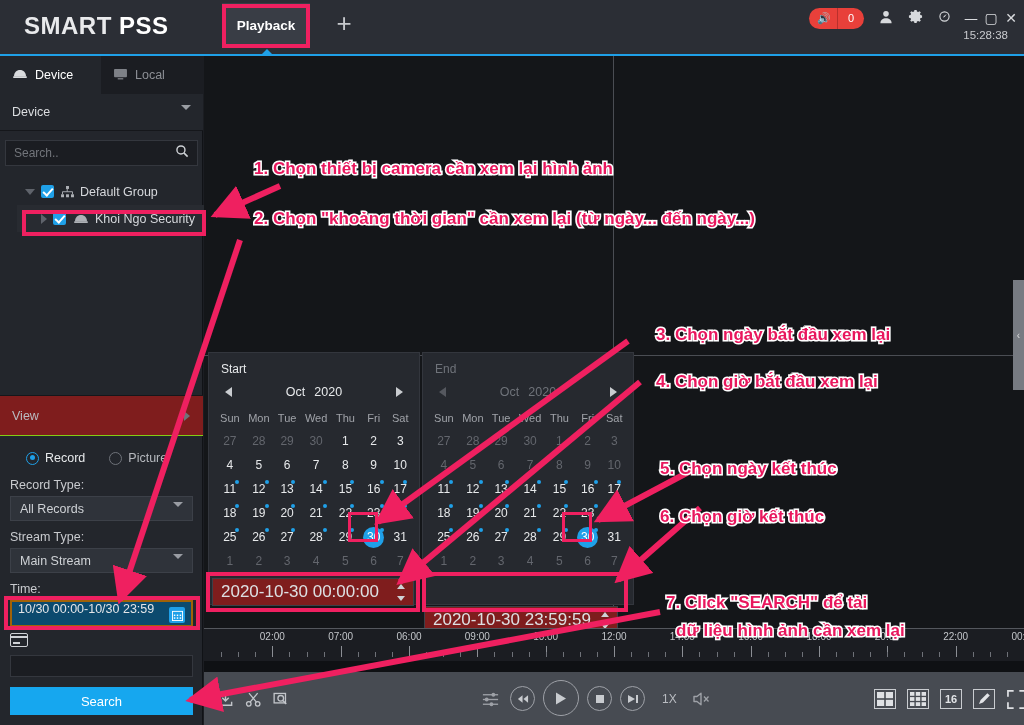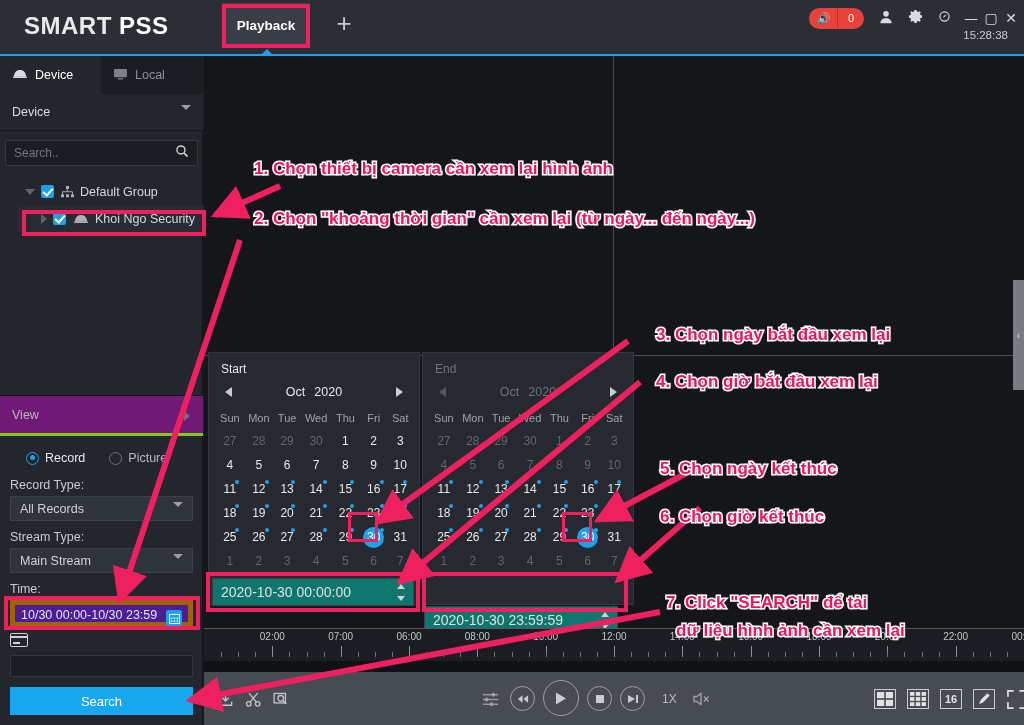--- a/index.html
+++ b/index.html
@@ -132,21 +132,21 @@
   }
   .cbx::after {
     content: ""; position: absolute; left: 4px; top: 1px;
     width: 4px; height: 8px; border: solid #fff;
     border-width: 0 2px 2px 0; transform: rotate(42deg);
   }
   .tree-ico { margin-right: 6px; color: #aeb1b6; font-size: 12px; display: flex; }
 
   .view-bar {
     position: absolute; left: 0; top: 339px; width: 203px; height: 41px;
-    background: #701a75; border-top: 1px solid #15171b; border-bottom: 3px solid #84cc16;
+    background: #7f1d1d; border-top: 1px solid #15171b; border-bottom: 1px solid #84cc16;
     display: flex; align-items: center; padding: 0 12px;
     font-size: 12.5px; color: #b9bcc1; cursor: pointer;
   }
   .view-bar .rcaret {
     position: absolute; right: 13px; top: 15px;
     width: 0; height: 0;
     border-top: 5px solid transparent; border-bottom: 5px solid transparent;
     border-left: 6px solid #6f737a;
   }
 
@@ -167,22 +167,22 @@
 
   .flabel { padding: 9px 0 4px 10px; font-size: 12.5px; color: #c8cace; }
   .fselect {
     margin: 0 10px; height: 25px; background: #2f333a; border: 1px solid #3c4048;
     display: flex; align-items: center; padding: 0 9px; position: relative;
     font-size: 12.5px; color: #cfd2d6; cursor: pointer;
   }
   .fselect .caret { position: absolute; right: 9px; top: 10px; }
 
   .timefield {
-    margin: 0 10px; height: 27px; background: #4c1d95; border: 5px solid #a16207;
-    display: flex; align-items: flex-end; padding: 0 6px; position: relative;
+    margin: 0 10px; height: 27px; background: #0c4a6e; border: 2px solid #a16207;
+    display: flex; align-items: flex-start; padding: 0 6px; position: relative;
     font-size: 12.5px; color: #e3e5e8;
   }
   .cal-ico {
     position: absolute; right: 6px; top: 5px; width: 16px; height: 16px;
     background: #1fa0e8; border-radius: 2px; display:flex; align-items:center; justify-content:center;
     color:#fff; font-size: 11px; cursor: pointer;
   }
   .small-card-ico {
     margin: 6px 0 0 10px; width: 18px; height: 14px;
     border: 1.6px solid #cfd2d6; border-radius: 2px; position: relative;
@@ -255,23 +255,23 @@
   }
   .cal-grid td .sel {
     display: inline-flex; align-items: center; justify-content: center;
     width: 21px; height: 21px; border-radius: 50%;
     background: #1fa0e8; color: #ffffff;
   }
   .dim .cal-title, .dim .cal-head { color: #6f737a; }
   .bright .cal-title, .bright .cal-head { color: #e7e9eb; }
 
   .dt-field {
-    position: absolute; height: 28px; background: #0f766e; border: 1px solid #3c4048;
+    position: absolute; height: 28px; background: #7f1d1d; border: 1px solid #3c4048;
     display: flex; align-items: center; padding: 0 8px;
-    font-size: 14px; color: #dde0e3;
+    font-size: 17px; color: #dde0e3;
   }
   .spin { position: absolute; right: 7px; top: 4px; width: 9px; height: 19px; cursor: pointer; }
   .spin .up, .spin .dn {
     position: absolute; left: 0; width: 0; height: 0;
     border-left: 4.5px solid transparent; border-right: 4.5px solid transparent;
   }
   .spin .up { top: 1px; border-bottom: 5px solid #cfd2d6; }
   .spin .dn { bottom: 1px; border-top: 5px solid #cfd2d6; }
 
   
@@ -666,21 +666,21 @@
 
   <div class="timeline">
     <div class="tl-topline"></div>
     <div id="tl-marks">
         <div class="tl-label" style="left: 68.3333px;">02:00</div>
         <div class="tl-tick" style="left: 68.3333px; top: 18px; width: 1px; height: 11px;"></div>
         <div class="tl-label" style="left: 136.667px;">07:00</div>
         <div class="tl-tick" style="left: 136.667px; top: 18px; width: 1px; height: 11px;"></div>
         <div class="tl-label" style="left: 205px;">06:00</div>
         <div class="tl-tick" style="left: 205px; top: 18px; width: 1px; height: 11px;"></div>
-        <div class="tl-label" style="left: 273.333px;">08:00</div>
+        <div class="tl-label" style="left: 273.333px;">09:00</div>
         <div class="tl-tick" style="left: 273.333px; top: 18px; width: 1px; height: 11px;"></div>
         <div class="tl-label" style="left: 341.667px;">10:00</div>
         <div class="tl-tick" style="left: 341.667px; top: 18px; width: 1px; height: 11px;"></div>
         <div class="tl-label" style="left: 410px;">12:00</div>
         <div class="tl-tick" style="left: 410px; top: 18px; width: 1px; height: 11px;"></div>
         <div class="tl-label" style="left: 478.333px;">14:05</div>
         <div class="tl-tick" style="left: 478.333px; top: 18px; width: 1px; height: 11px;"></div>
         <div class="tl-label" style="left: 546.667px;">16:00</div>
         <div class="tl-tick" style="left: 546.667px; top: 18px; width: 1px; height: 11px;"></div>
         <div class="tl-label" style="left: 615px;">18:00</div>

